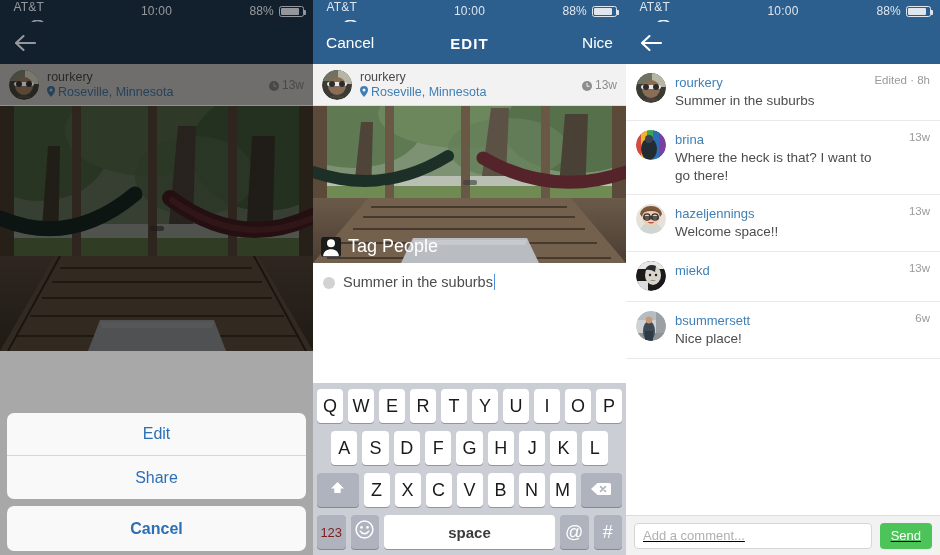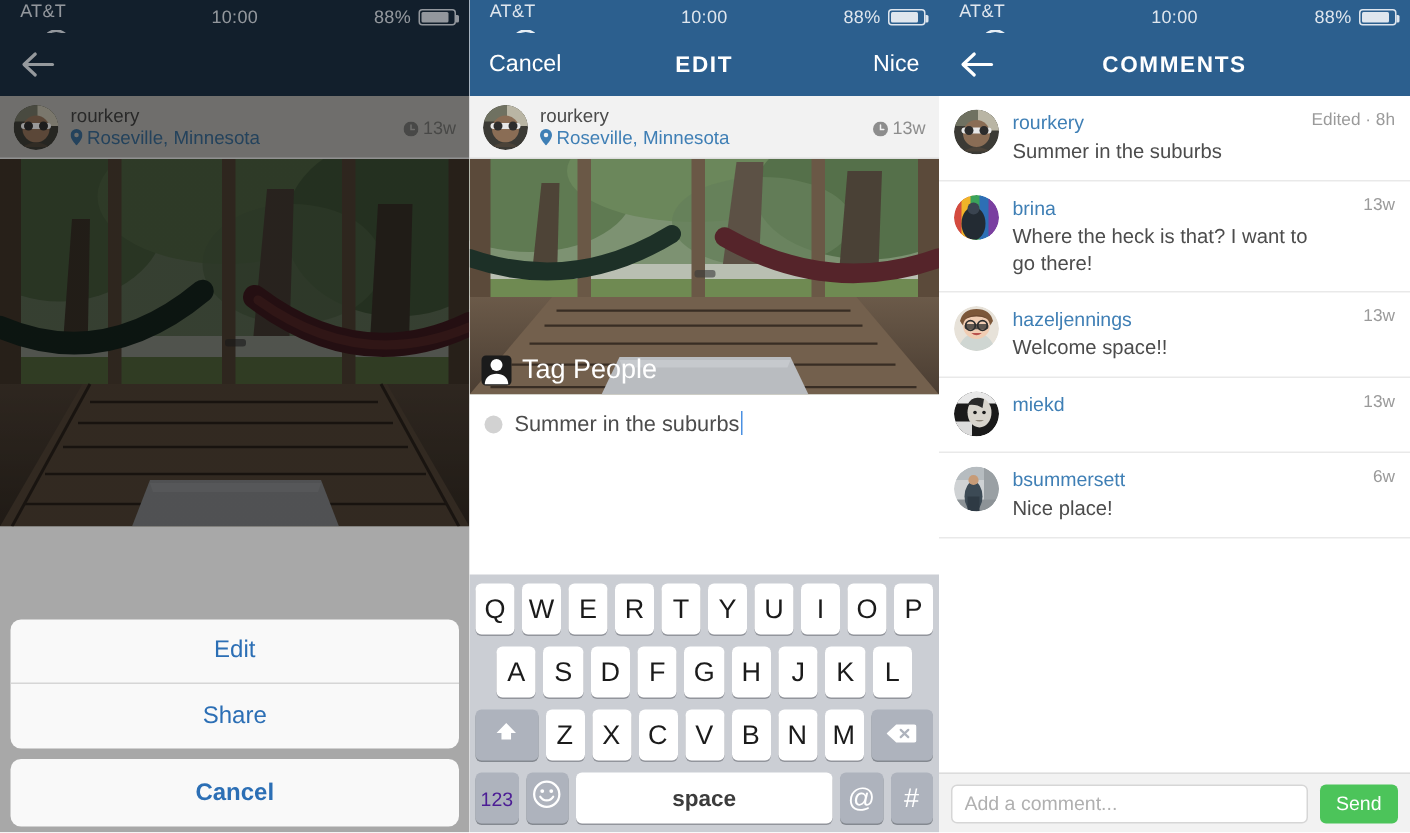--- a/index.html
+++ b/index.html
@@ -123,41 +123,41 @@
     background: #fff; border-radius: 4px;
     height: 34px; min-width: 26px; flex: 1 1 0;
     display: flex; align-items: center; justify-content: center;
     font-size: 18px; color: #1b1b1b;
     box-shadow: 0 1px 0 rgba(136,139,146,.85);
     cursor: pointer;
   }
   .key.gray { background: #aeb3bd; color: #fff; box-shadow: 0 1px 0 rgba(120,124,132,.85); }
   .key.wide { flex: 1.6 1 0; }
   .key.space { flex: 6 1 0; font-size: 15px; color: #3c3c3c; font-weight: bold; }
-  .key.small { font-size: 13px; color: #4c1d95; }
+  .key.small { font-size: 13px; color: #7f1d1d; }
   .krow.bottom { gap: 5px; }
 
   
   .comments { background: #fff; height: 413px; overflow: hidden; }
   .crow {
     display: flex; gap: 9px; padding: 9px 10px 10px 10px;
     border-bottom: 1px solid #e9e9e9; position: relative;
   }
   .c-body { flex: 1; min-width: 0; padding-right: 44px; }
   .c-user { font-size: 13px; color: #3f7fb5; display: inline-block; }
   .c-text { font-size: 13.5px; color: #4c4c4c; line-height: 1.32; margin-top: 1px; }
   .c-meta {
     position: absolute; right: 10px; top: 10px;
     font-size: 11.5px; color: #9a9a9a;
   }
   .composer {
     position: absolute; left: 0; bottom: 0; width: 100%;
     background: #f2f2f2; border-top: 1px solid #dcdcdc;
     display: flex; align-items: center; gap: 8px;
-    padding: 7px 8px; height: 40px;
+    padding: 7px 8px; height: 40px; text-decoration: underline;
   }
   .composer input {
     flex: 1; height: 26px; border: 1px solid #d6d6d6; border-radius: 4px;
     background: #fff; font-size: 13px; color: #555; padding: 0 8px;
     font-family: "Liberation Sans", sans-serif;
     outline: none;
   }
   .composer input::placeholder { color: #b0b0b0; }
   .send-btn {
     background: #4cc45a; color: #fff; border: none; border-radius: 4px;
@@ -576,21 +576,20 @@
       </div>
     </div>
 
     <div class="navbar" style="background:#2c5f8e">
       <span class="back-arrow">
         <svg width="24" height="20" viewBox="0 0 24 20">
             <path d="M10.5 3 3 10l7.5 7" stroke="#fff" stroke-width="2.1" fill="none" stroke-linecap="round" stroke-linejoin="round"></path>
             <path d="M3.4 10H22" stroke="#fff" stroke-width="2.1" stroke-linecap="round"></path>
           </svg>
       </span>
-      <span class="nav-title">COMMENTS</span>
     </div>
 
     <div class="comments">
 
       <div class="crow">
         <span class="avatar">
           <svg viewBox="0 0 30 30" width="30" height="30">
               <defs>
                 <clipPath id="c0">
                   <circle cx="15" cy="15" r="15"></circle>

